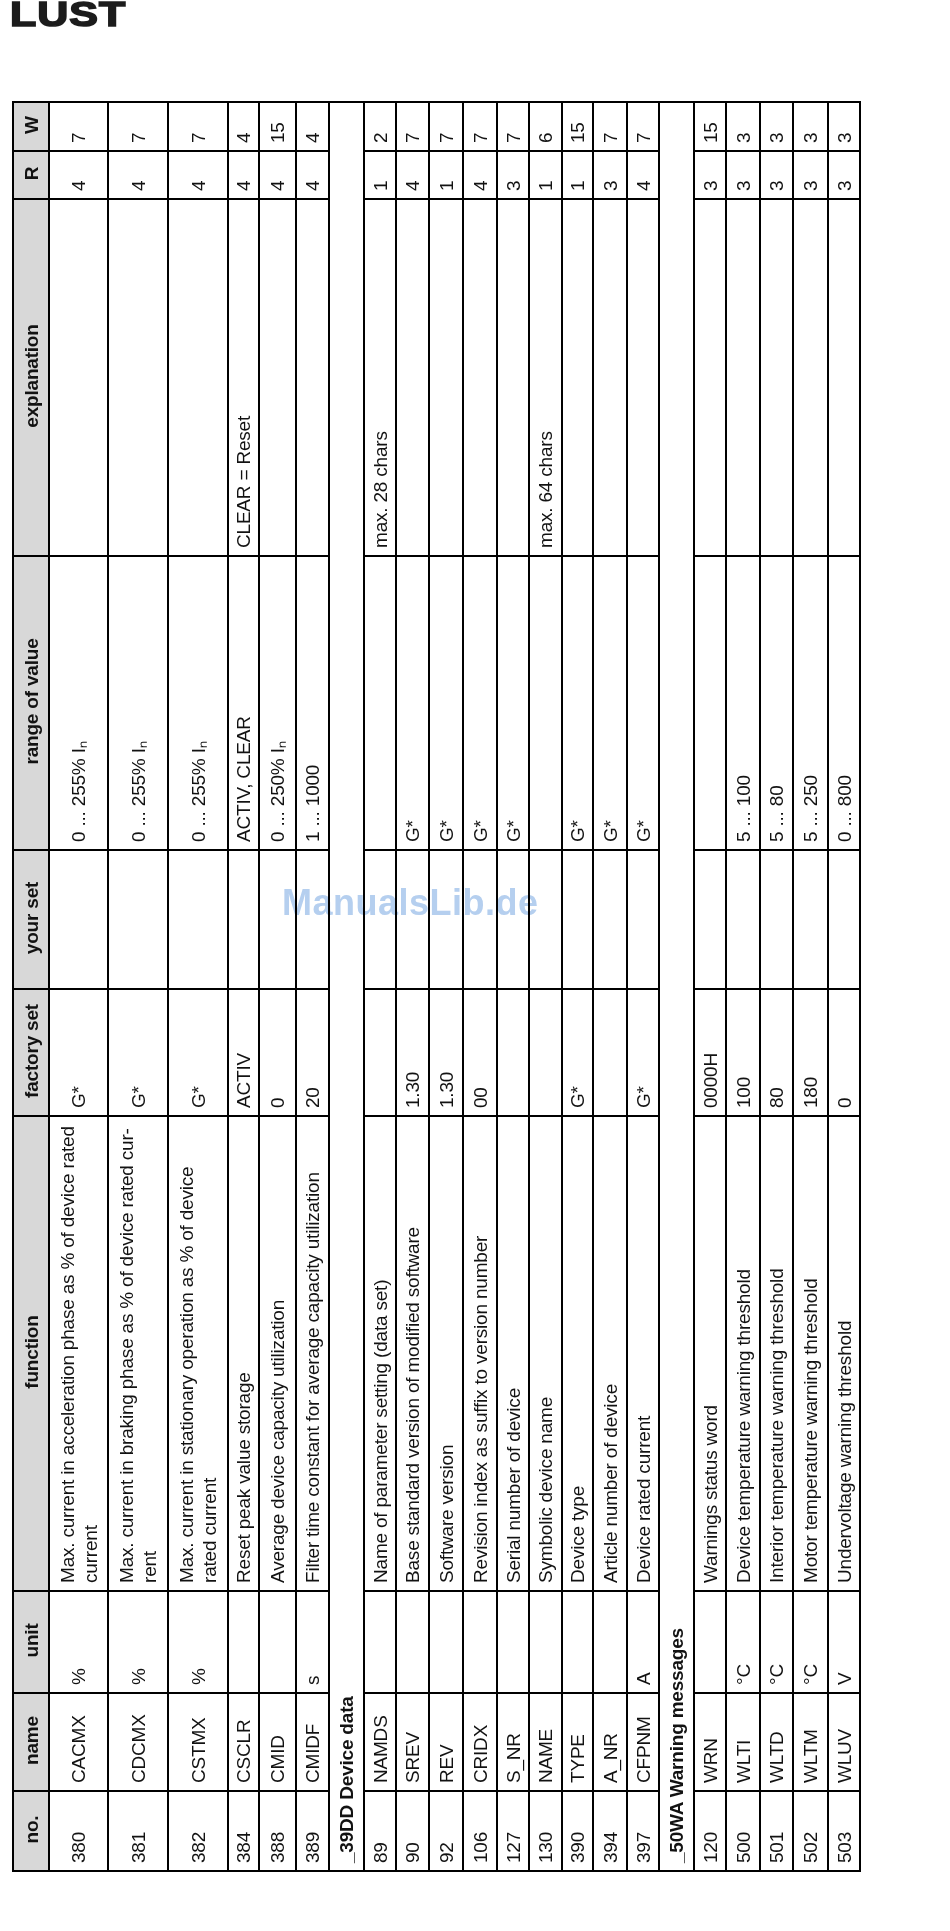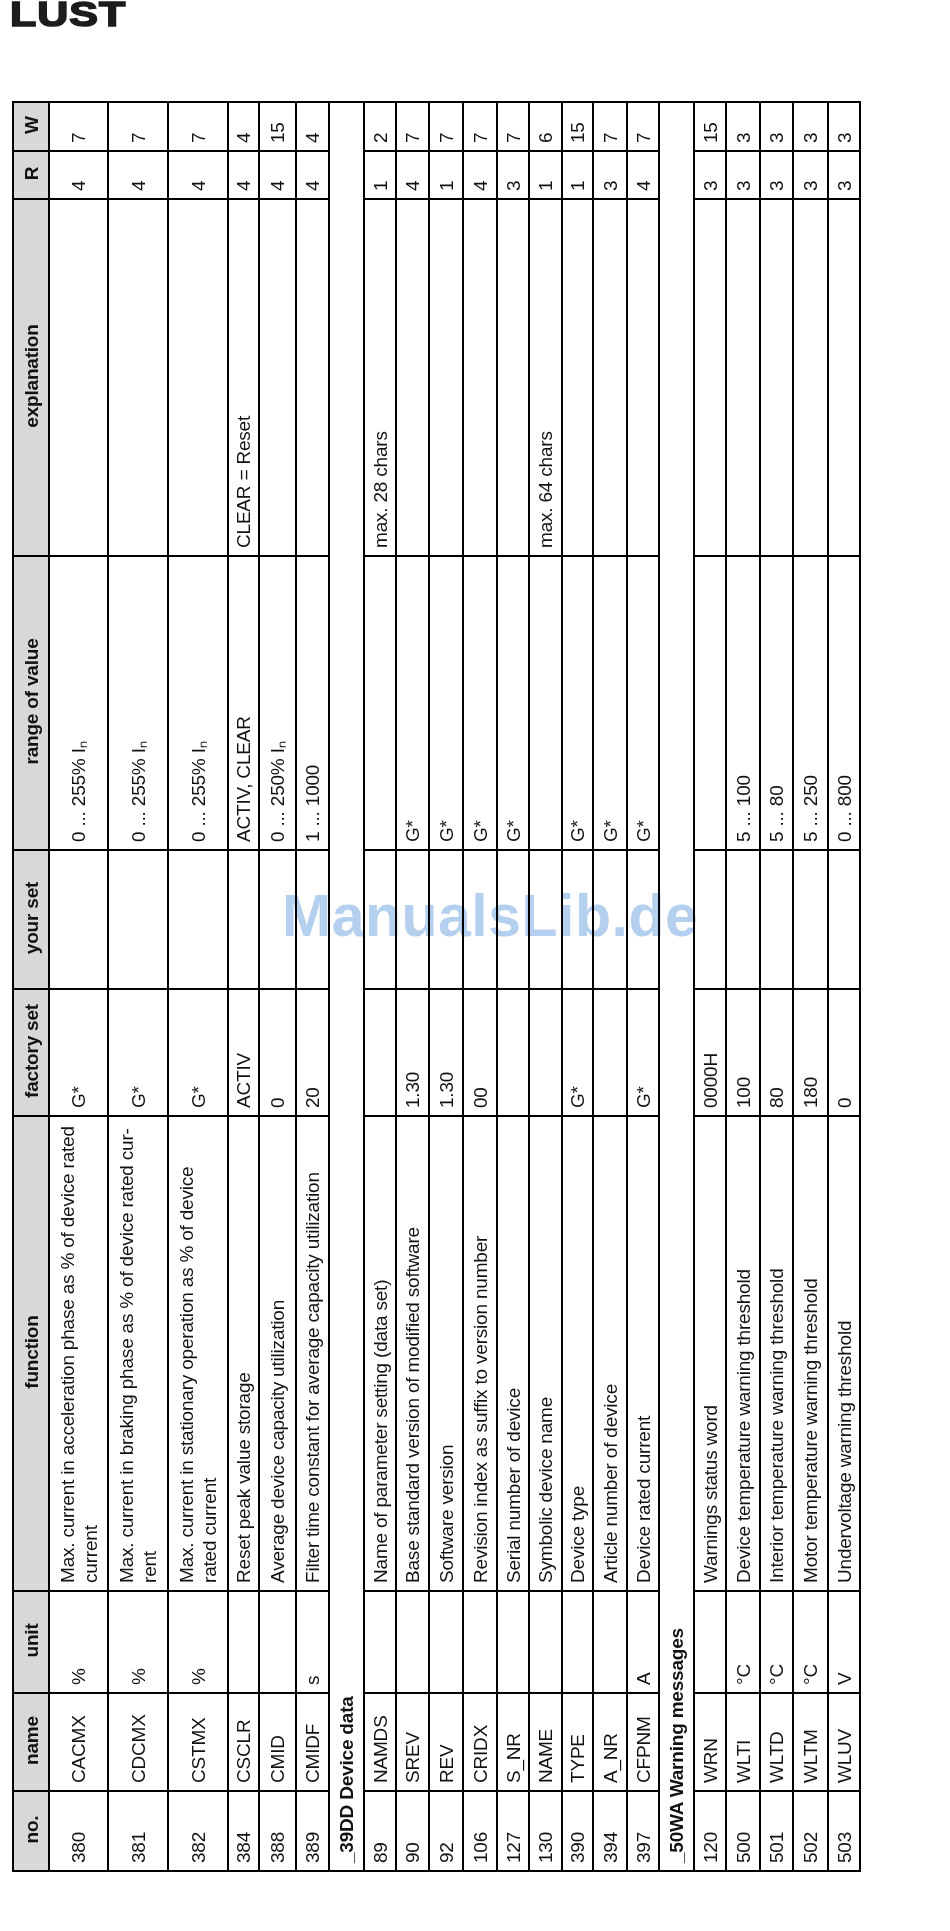--- a/index.html
+++ b/index.html
@@ -21,21 +21,21 @@
               font-family:"Liberation Sans",sans-serif;color:#121212;}
   table.param td{border:2px solid #000;font-size:19px;line-height:23px;
                  padding:0 4px 0 7px;vertical-align:middle;overflow:hidden;
                  letter-spacing:-0.2px;}
   td.hd{background:#d8d8d8;font-weight:bold;text-align:center;padding:0 2px;}
   td.sec{border-left:none;border-right:none;font-weight:bold;font-size:20px;
          padding:0 0 0 1px;white-space:nowrap;}
   td.c-function{font-size:18.5px;line-height:24px;}
 
   .watermark{position:absolute;left:282px;top:882px;
-             font-size:59px;font-weight:bold;letter-spacing:0.5px;
+             font-size:36px;font-weight:bold;letter-spacing:0.5px;
              color:#b5cfef;mix-blend-mode:multiply;
              font-family:"Liberation Sans",sans-serif;}
 </style>
 </head>
 <body>
 
 <div class="logo">LUST</div>
 
 <div class="rot-wrap">
   <table class="param">

